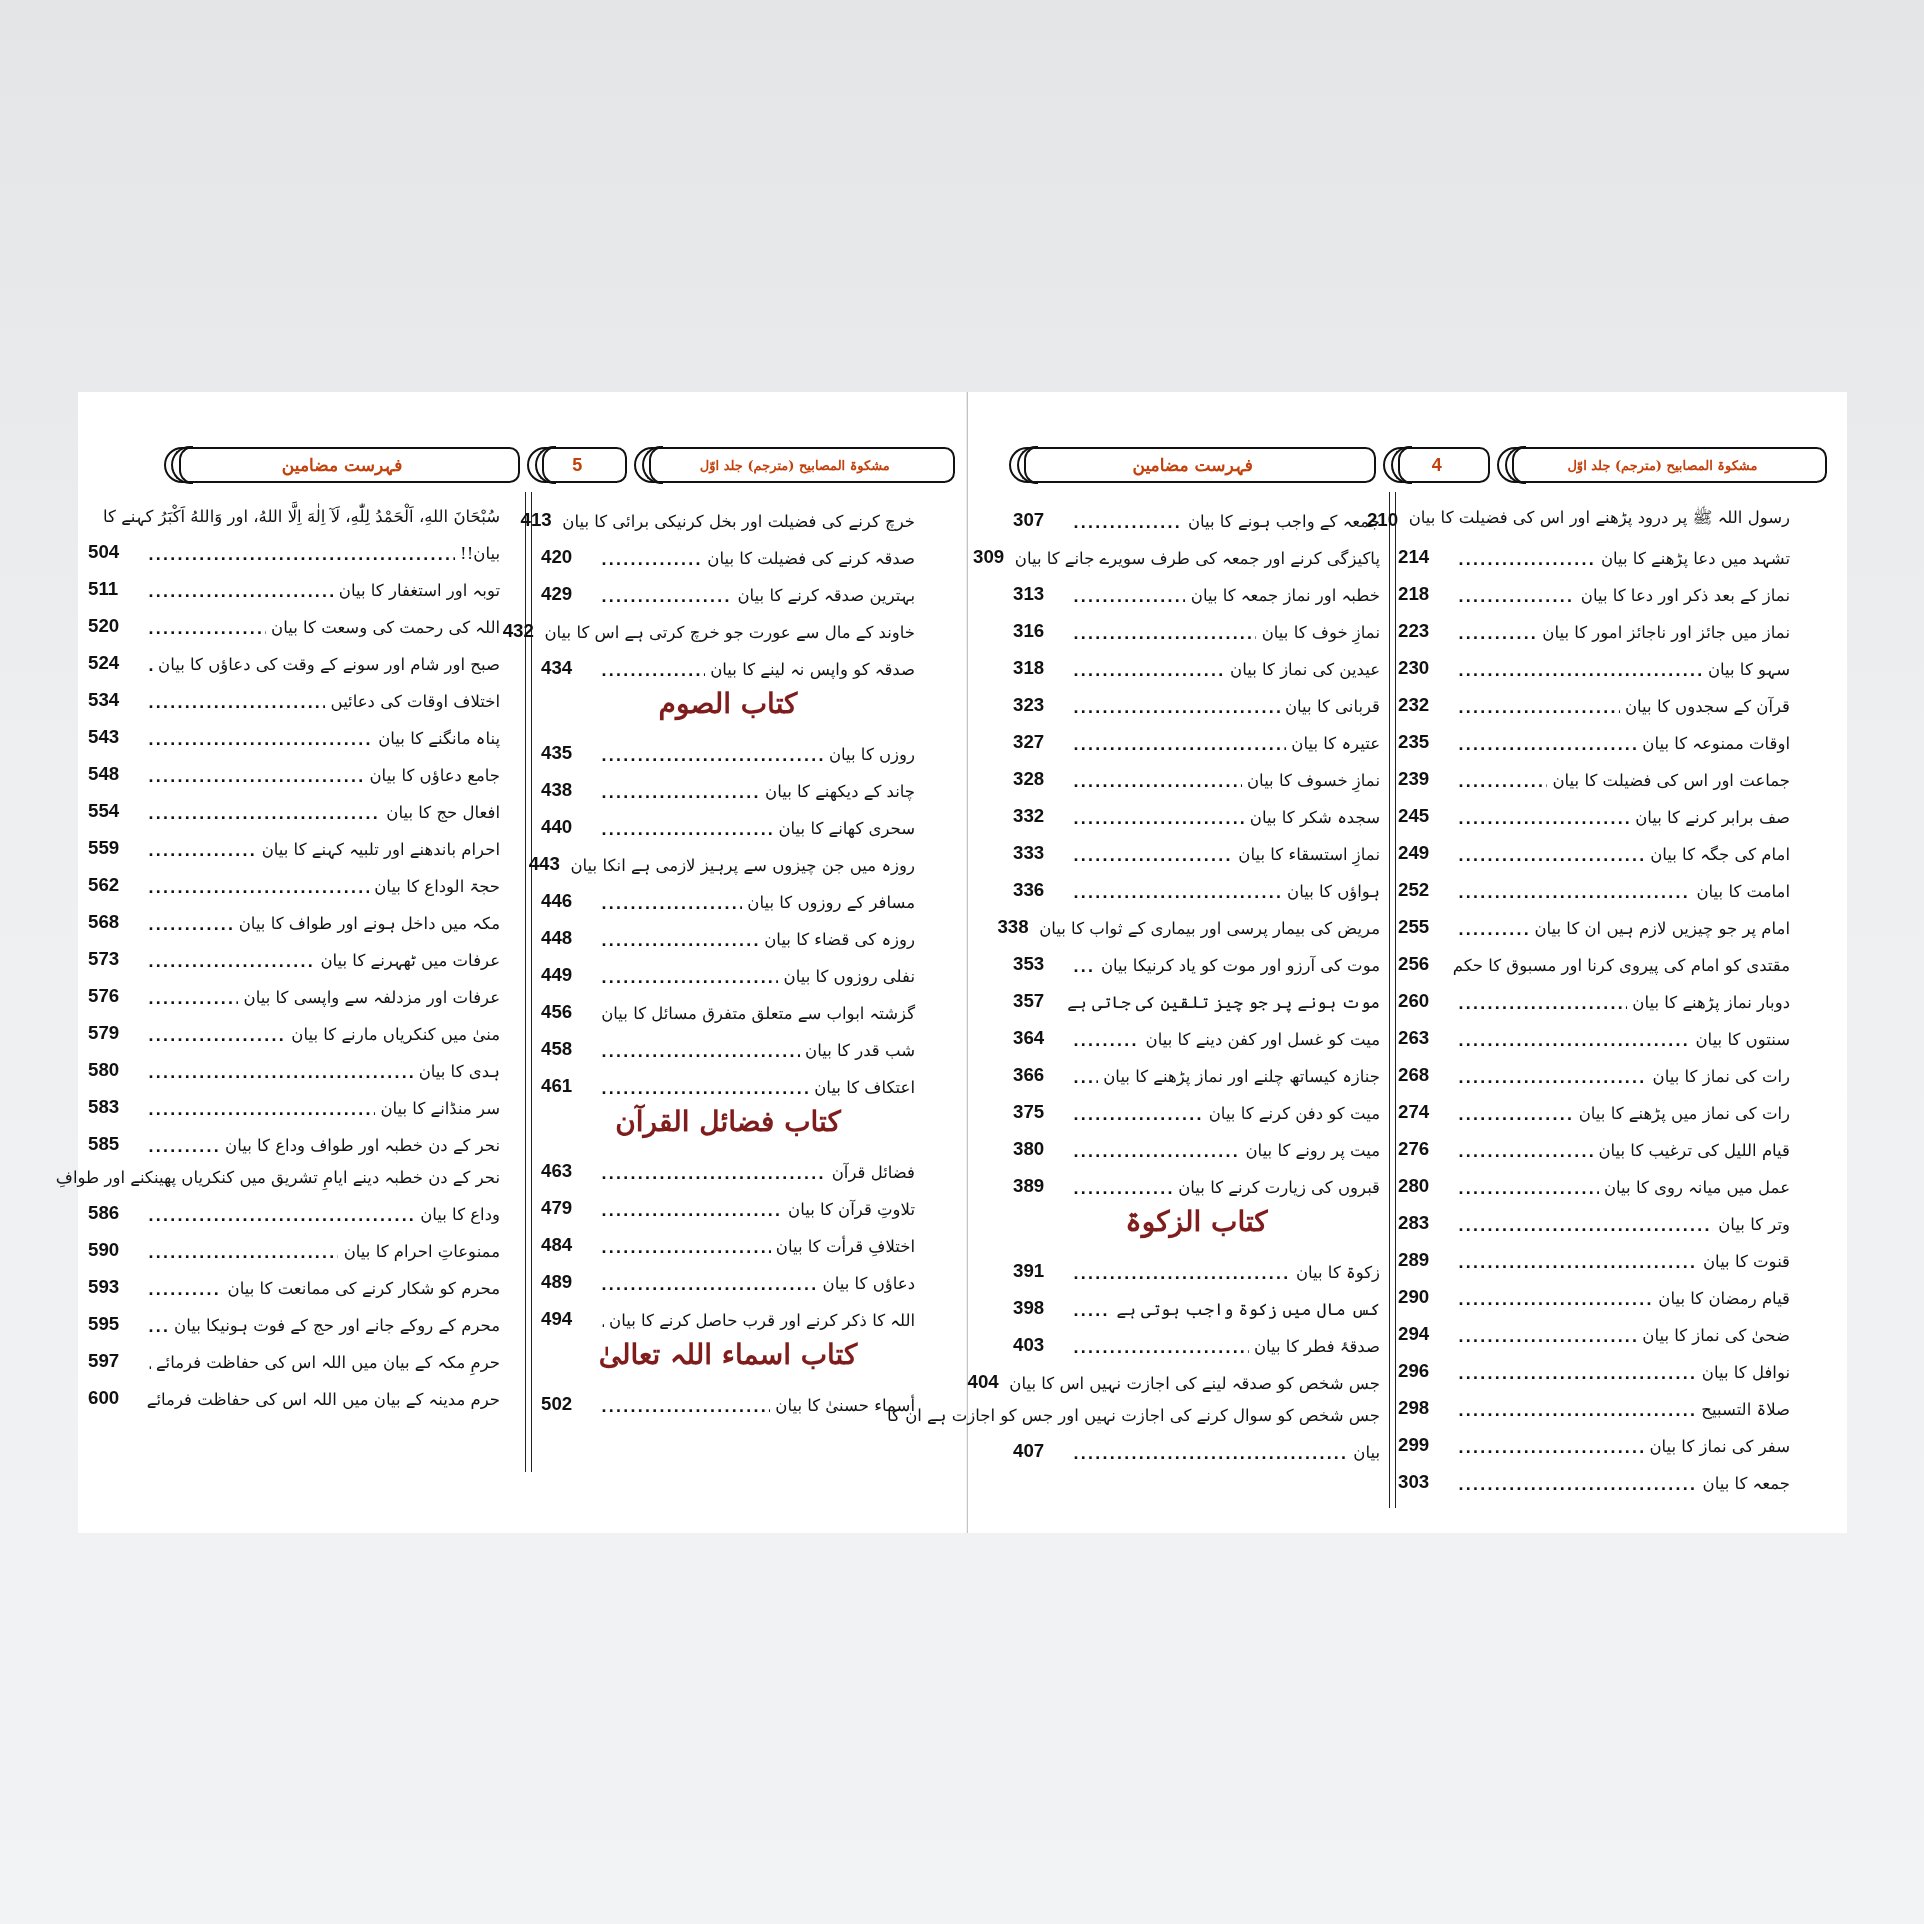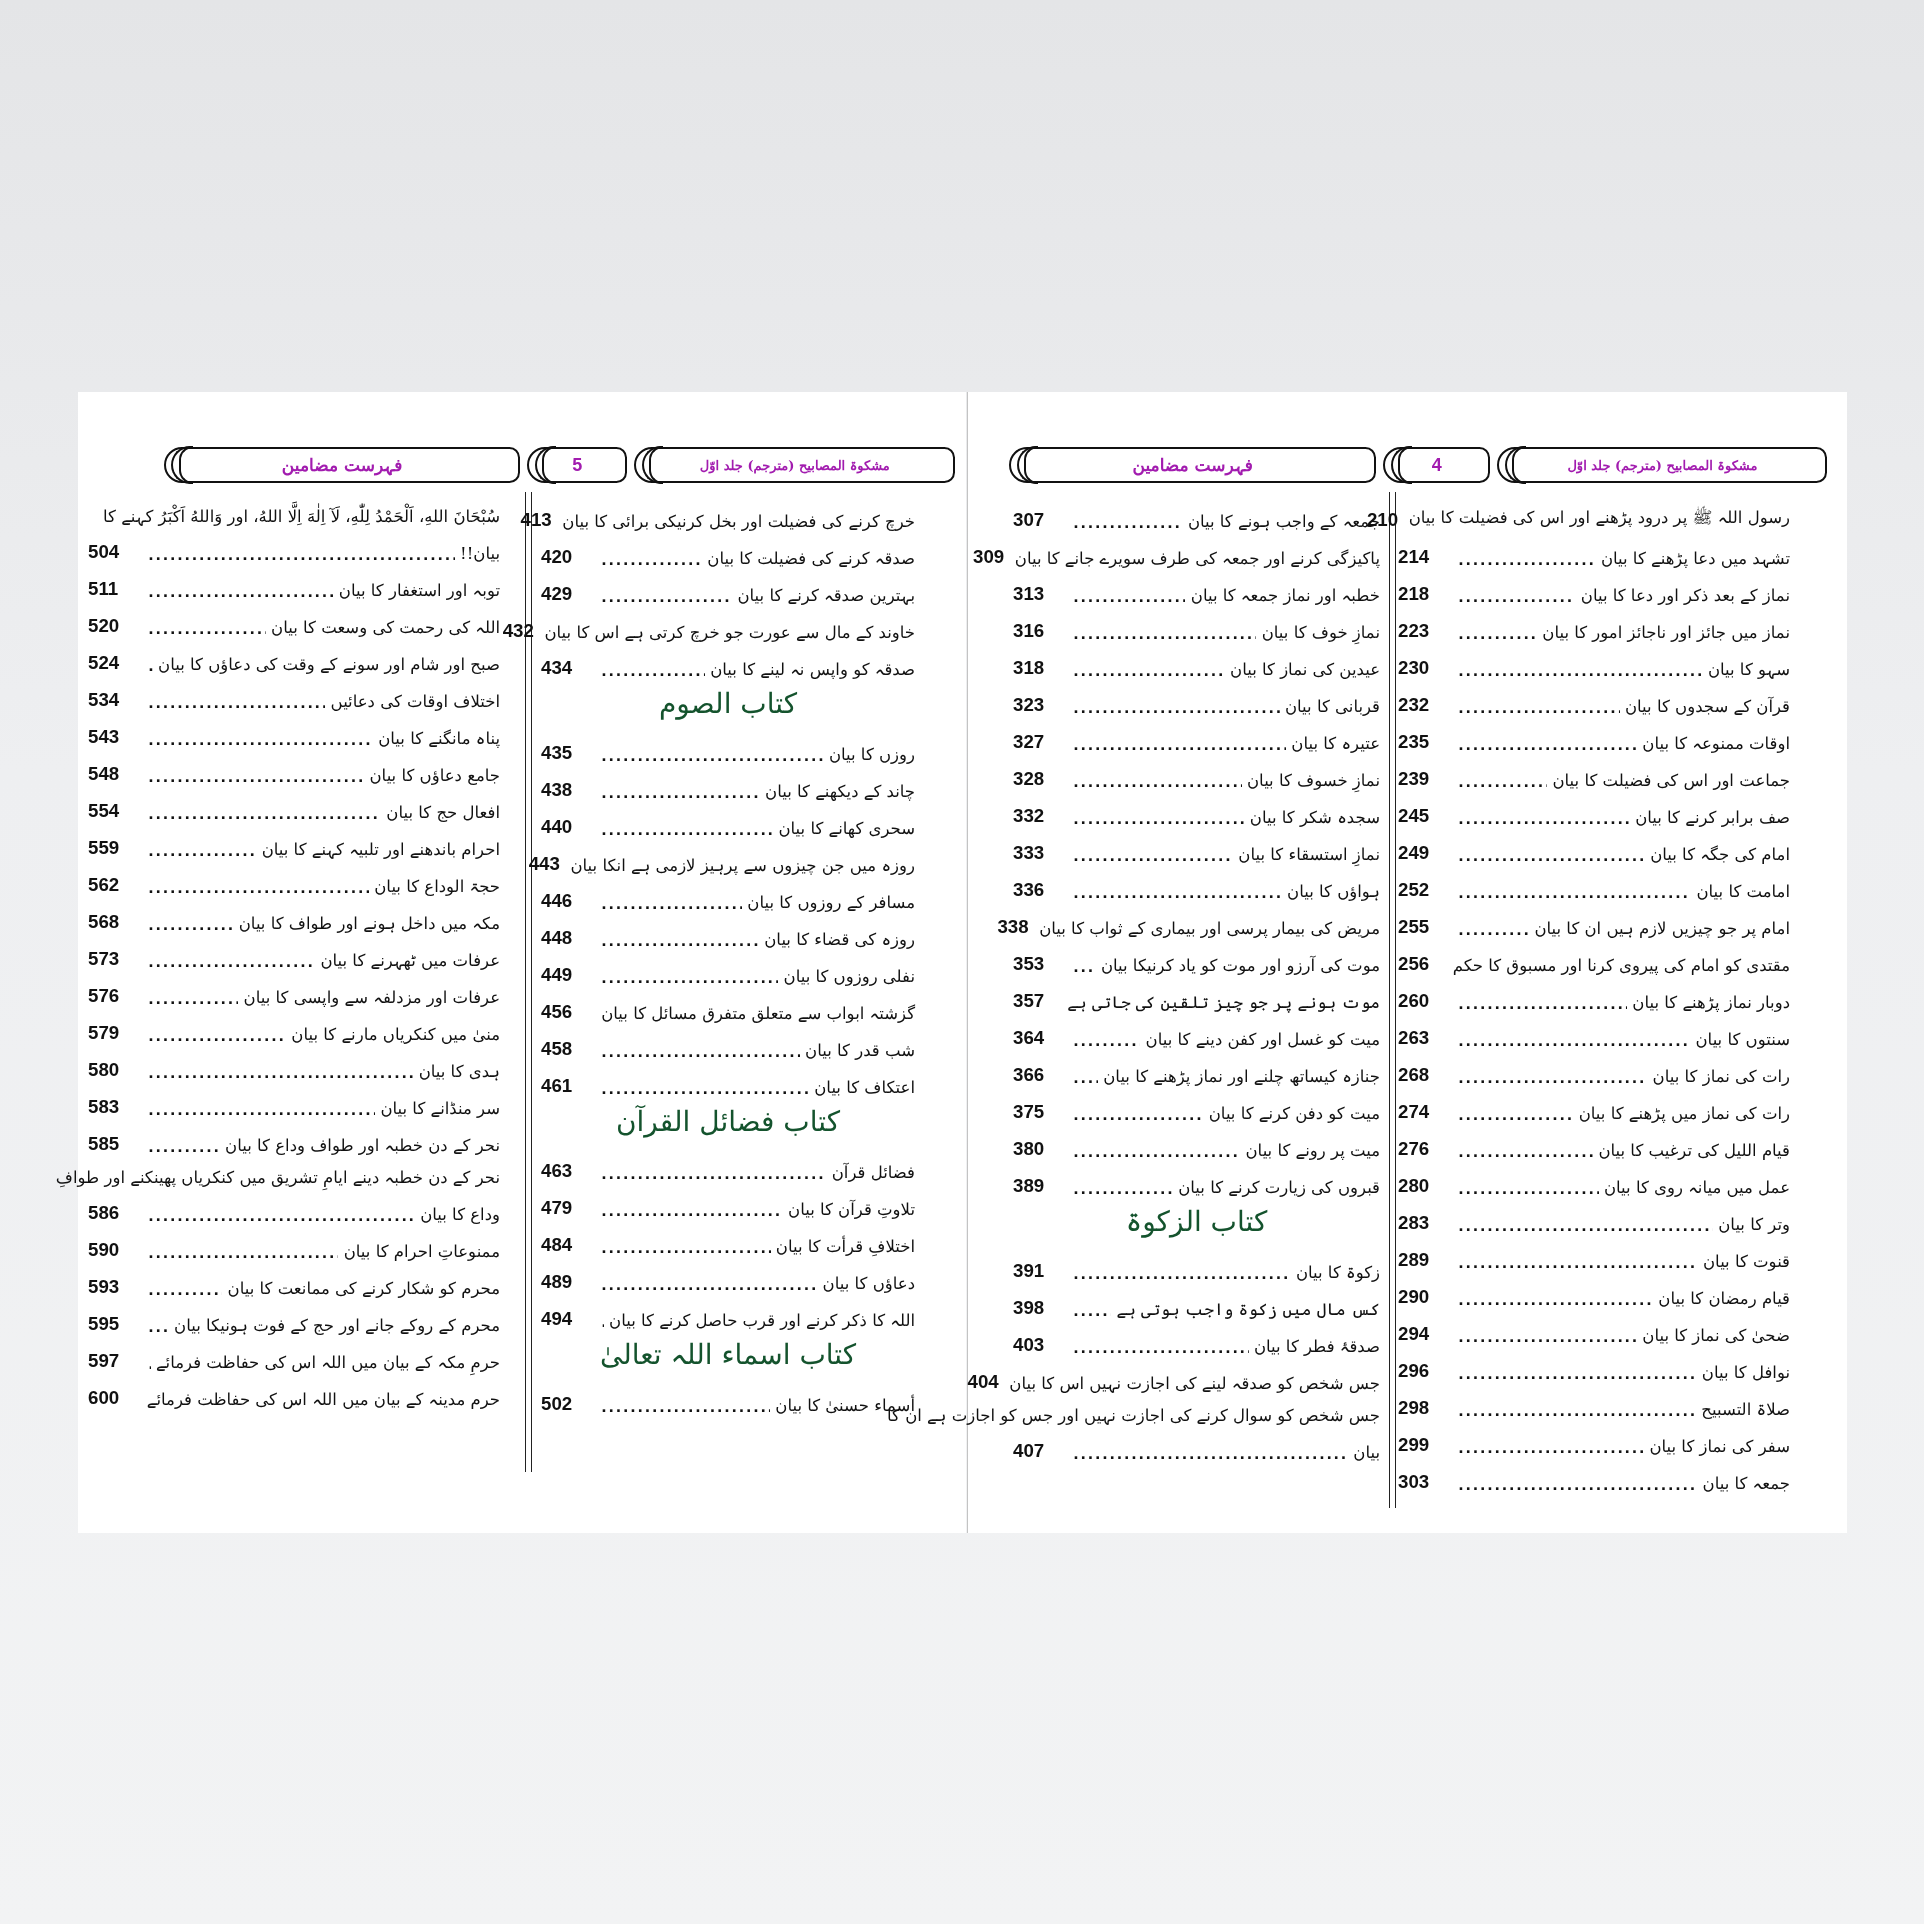--- a/index.html
+++ b/index.html
@@ -25,21 +25,21 @@
     display:flex; align-items:center; justify-content:center; box-sizing:border-box;
     margin-left:7.1px; background:#fff;
   }
   .tab::before, .tab::after {
     content:""; position:absolute; top:-2.7px; bottom:-2.7px; width:19.6px;
     border:2.7px solid #111; border-right:none; border-radius:21.4px 0 0 21.4px;
   }
   .tab::before { left:5.3px; }
   .tab::after  { left:12.5px; width:12.5px; }
   .tab span {
-    font-family:"DejaVu Serif", serif; font-size:17px; color:#a21caf; font-weight:bold;
+    font-family:"DejaVu Serif", serif; font-size:17px; color:#c2410c; font-weight:bold;
   }
   .tab.title span { font-size:13px; }
   .tab.num span { font-family:"Liberation Sans", sans-serif; font-size:18px; }
 
   .col {
     position:absolute; top:102px; direction:rtl;
   }
   .divider {
     position:absolute; width:4.5px; border-left:1.8px solid #222; border-right:1.8px solid #222;
   }
@@ -53,21 +53,21 @@
     letter-spacing:1.8px; color:#111; margin:0 5.3px; font-weight:bold; font-size:14.3px;
   }
   .row .dots::before { content:"................................................................................................................................................"; }
   .row .p {
     font-family:"Liberation Sans", sans-serif; font-weight:bold; font-size:18.7px; width:55px; text-align:left; direction:ltr;
   }
   .row.wrap { height:32px; }
   .row.wrap .dots, .row.wrap .p { visibility:hidden; }
   .kitab {
     height:48px; display:flex; justify-content:center; align-items:center;
-    font-family:"DejaVu Serif", serif; font-size:28px; color:#14532d; font-weight:normal;
+    font-family:"DejaVu Serif", serif; font-size:28px; color:#7f1d1d; font-weight:bold;
   }
 </style>
 </head>
 <body>
 
 <div id="page-left" class="page">
   <div class="hdr" style="right:10.7px;">
     <div class="tab title" style="width:321px;">
       <span>مشکوۃ المصابیح (مترجم) جلد اوّل</span>
     </div>

